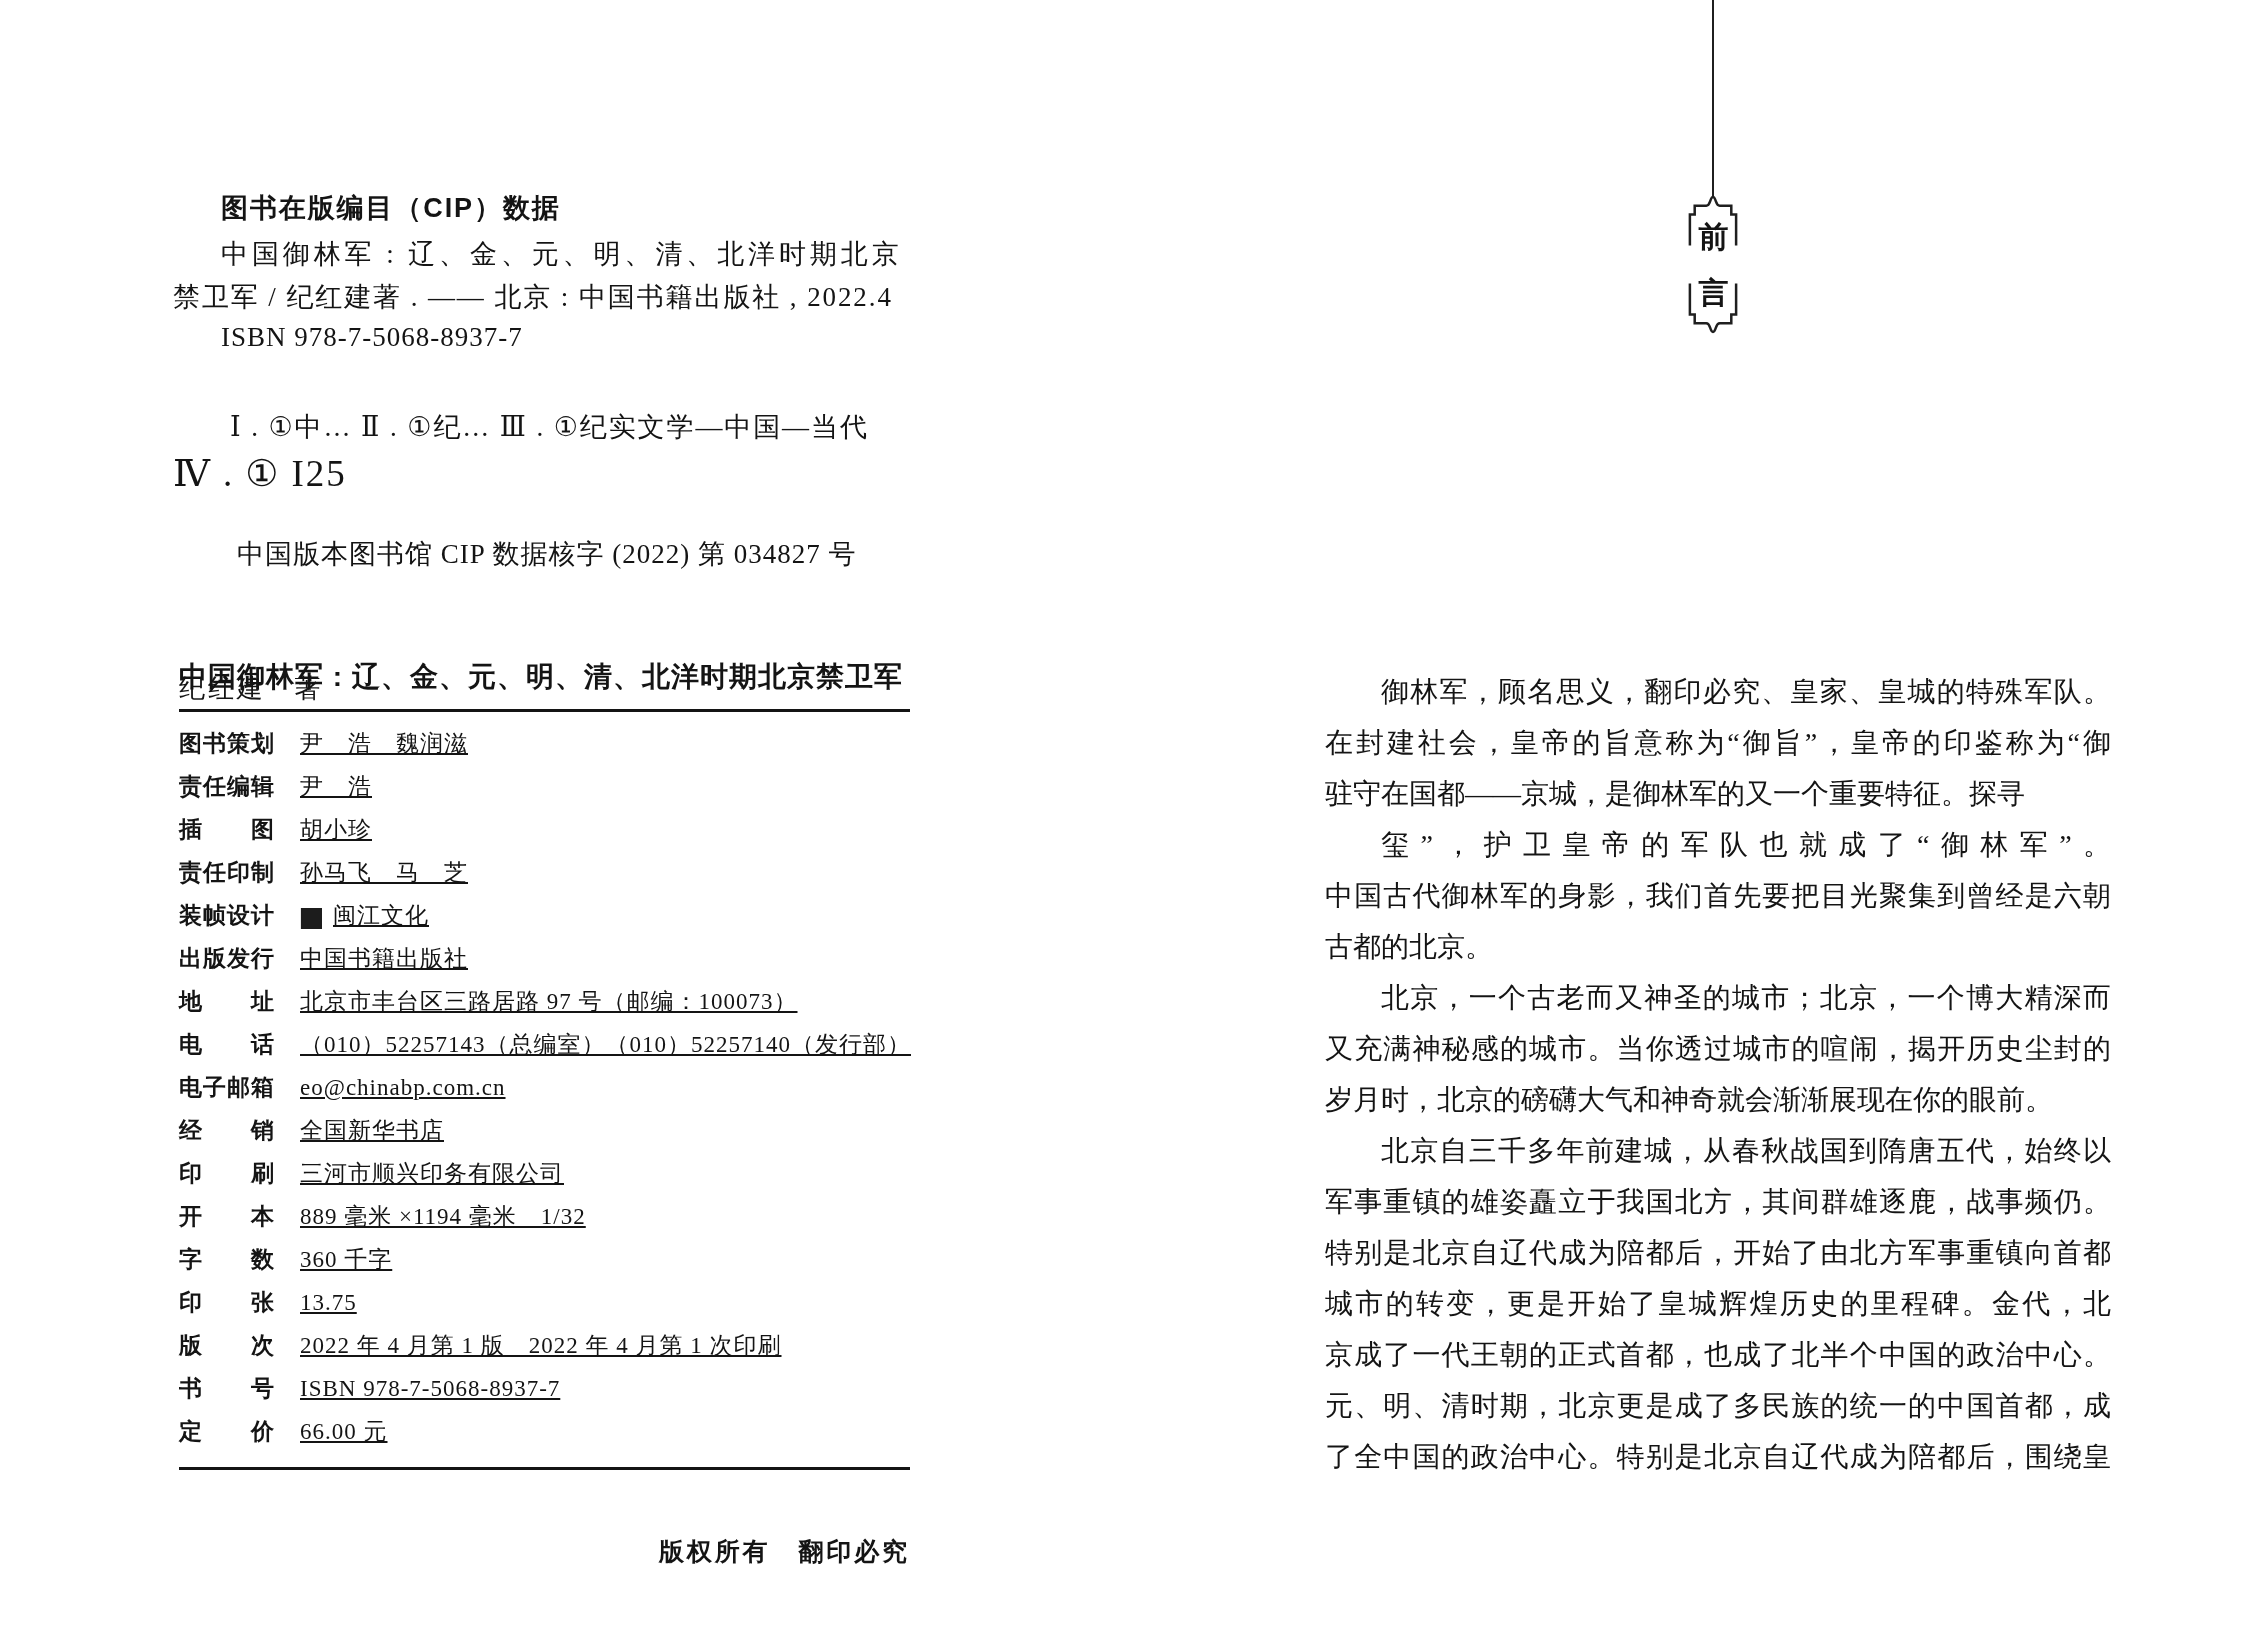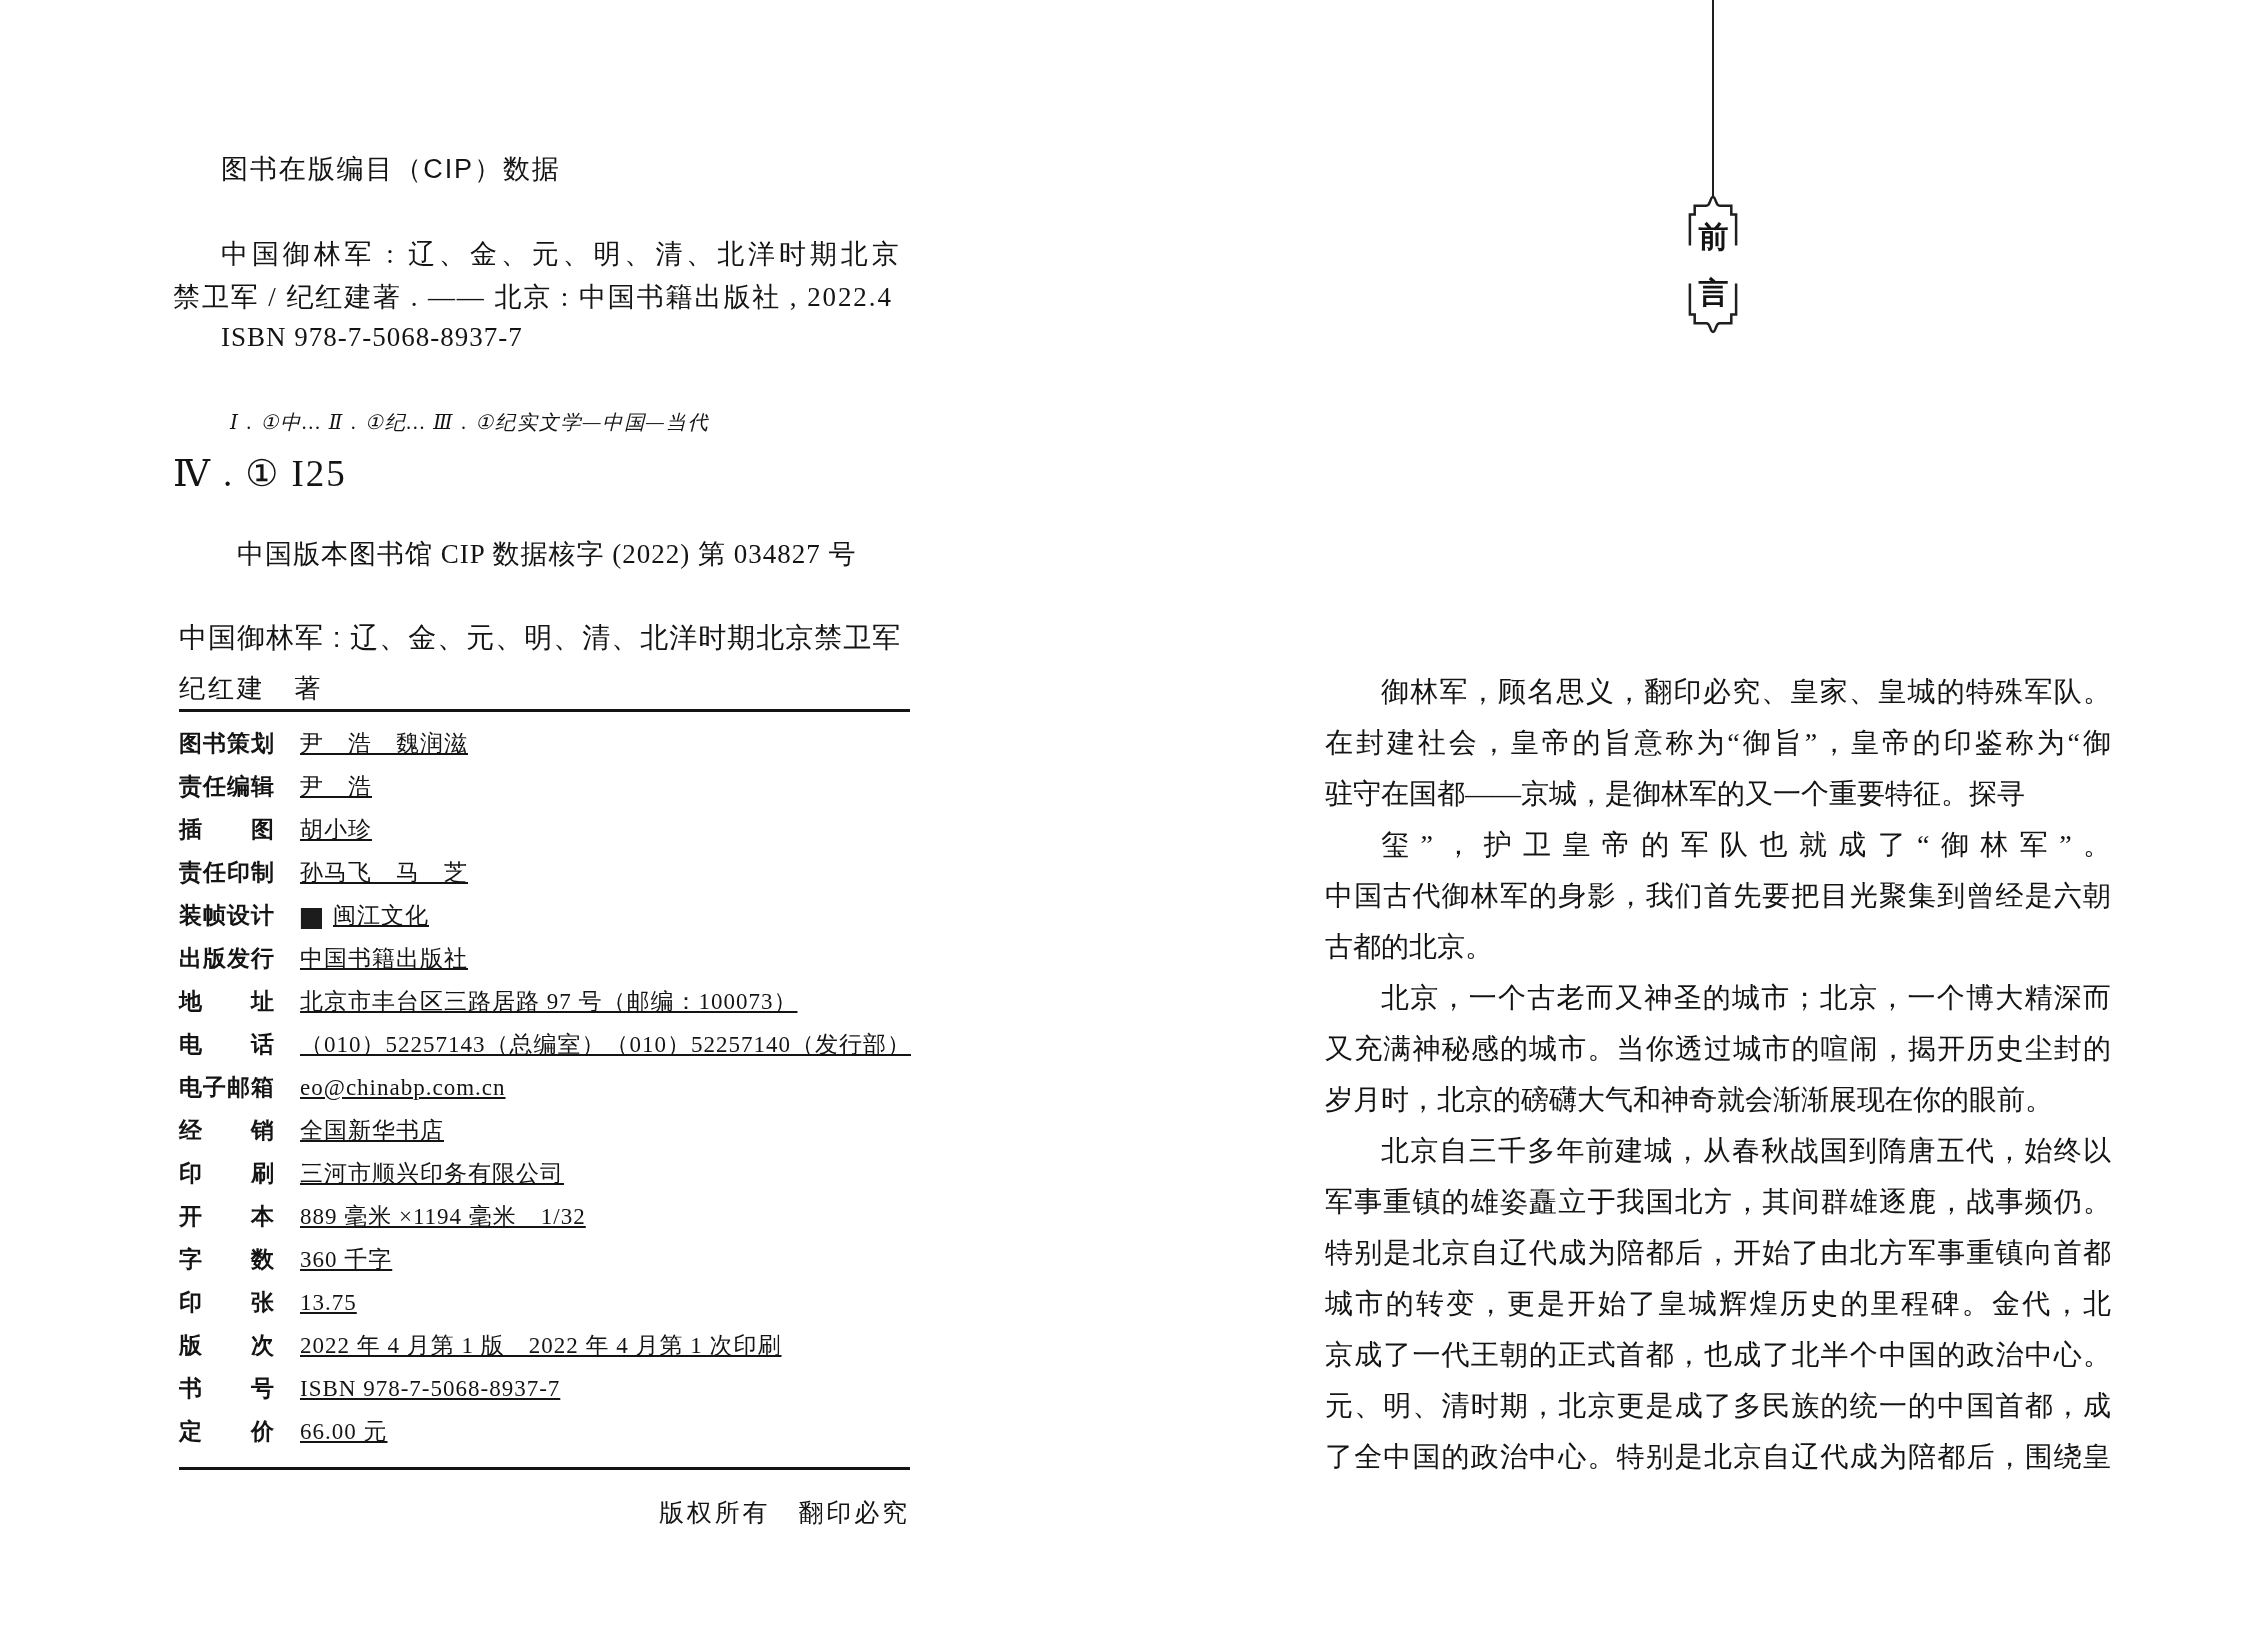--- a/index.html
+++ b/index.html
@@ -5,28 +5,28 @@
   html,body{margin:0;padding:0;background:#e8e8e8;}
   .spread{
     position:relative;
     width:2262px;height:1651px;
     background:#ffffff;
     overflow:hidden;
     color:#141414;
     font-family:"Liberation Serif","DejaVu Serif",serif;
   }
   .abs{position:absolute;white-space:nowrap;}
-  .sans{font-family:"Liberation Sans","DejaVu Sans",sans-serif;font-weight:400;}
+  .sans{font-family:"Liberation Sans","DejaVu Sans",sans-serif;font-weight:700;margin-top:39px;}
 
   
   .cip-header{left:221px;top:151px;font-size:27px;letter-spacing:1.9px;}
   .cip-l1{left:221px;top:236px;font-size:27px;letter-spacing:3.9px;}
   .cip-l2{left:173px;top:279px;font-size:27px;letter-spacing:1.9px;}
   .cip-isbn{left:221px;top:322px;font-size:27px;letter-spacing:1px;}
-  .cip-c1{left:230px;top:409px;font-size:20px;letter-spacing:1.9px;font-style:italic;}
+  .cip-c1{left:230px;top:409px;font-size:27px;letter-spacing:1.9px;}
   .cip-c2{left:173px;top:452px;font-size:37px;letter-spacing:1.9px;}
   .cip-record{left:221px;top:536px;font-size:27px;letter-spacing:1px;margin-left:16px;}
 
   .book-title{left:179px;top:619px;font-size:28px;letter-spacing:1px;}
   .book-author{left:179px;top:671px;font-size:26px;letter-spacing:2.9px;}
   .rule{height:2.9px;background:#141414;}
   .rule1{left:179px;top:709px;width:731px;}
   .rule2{left:179px;top:1467px;width:731px;}
 
   .colophon{left:179px;top:722px;width:737px;}

